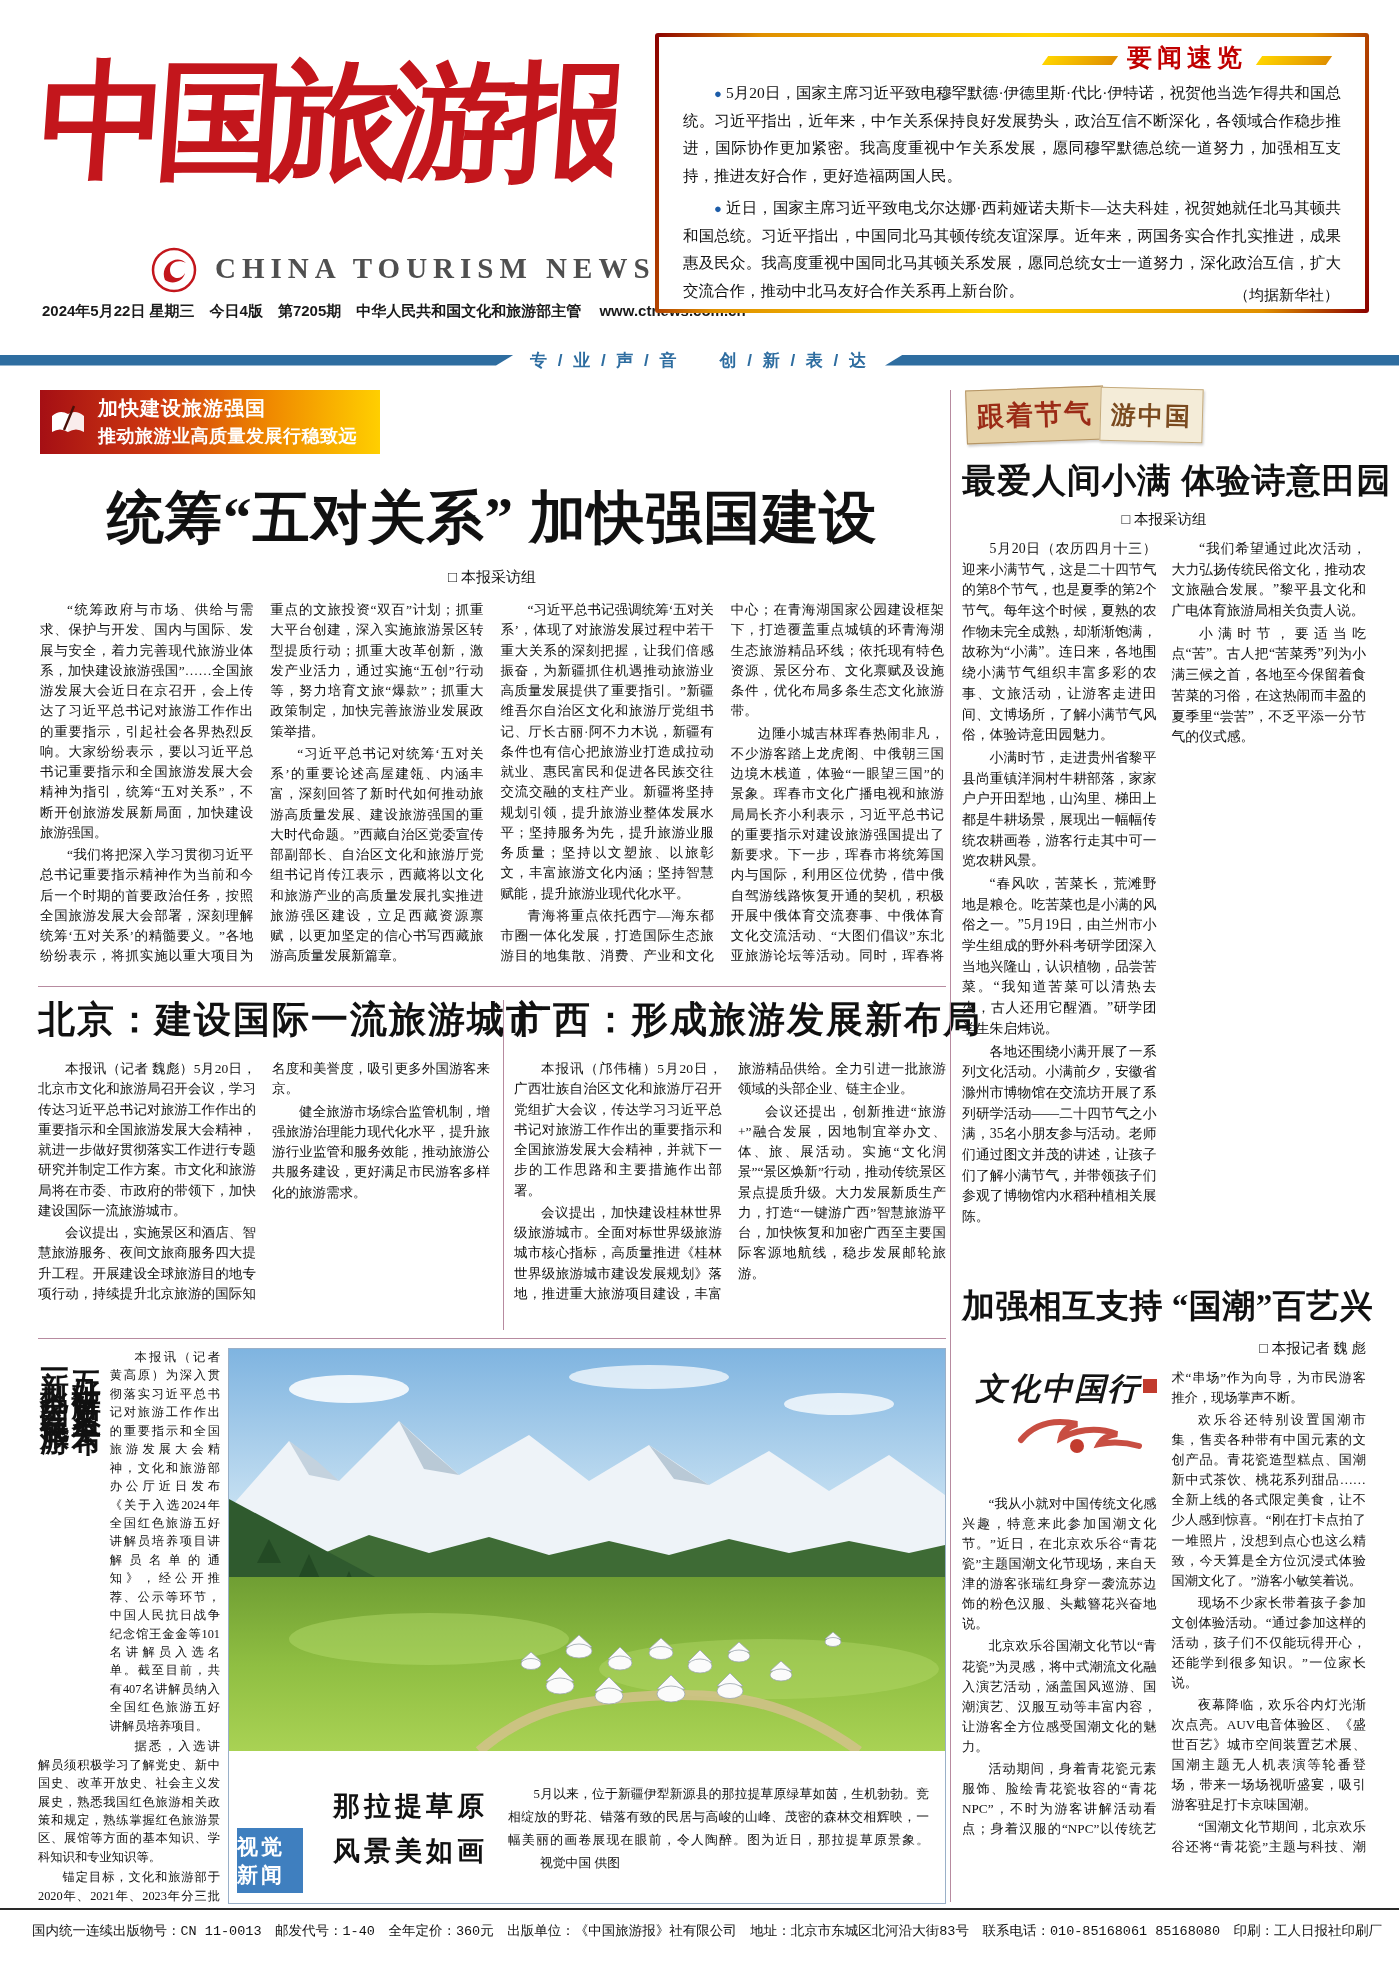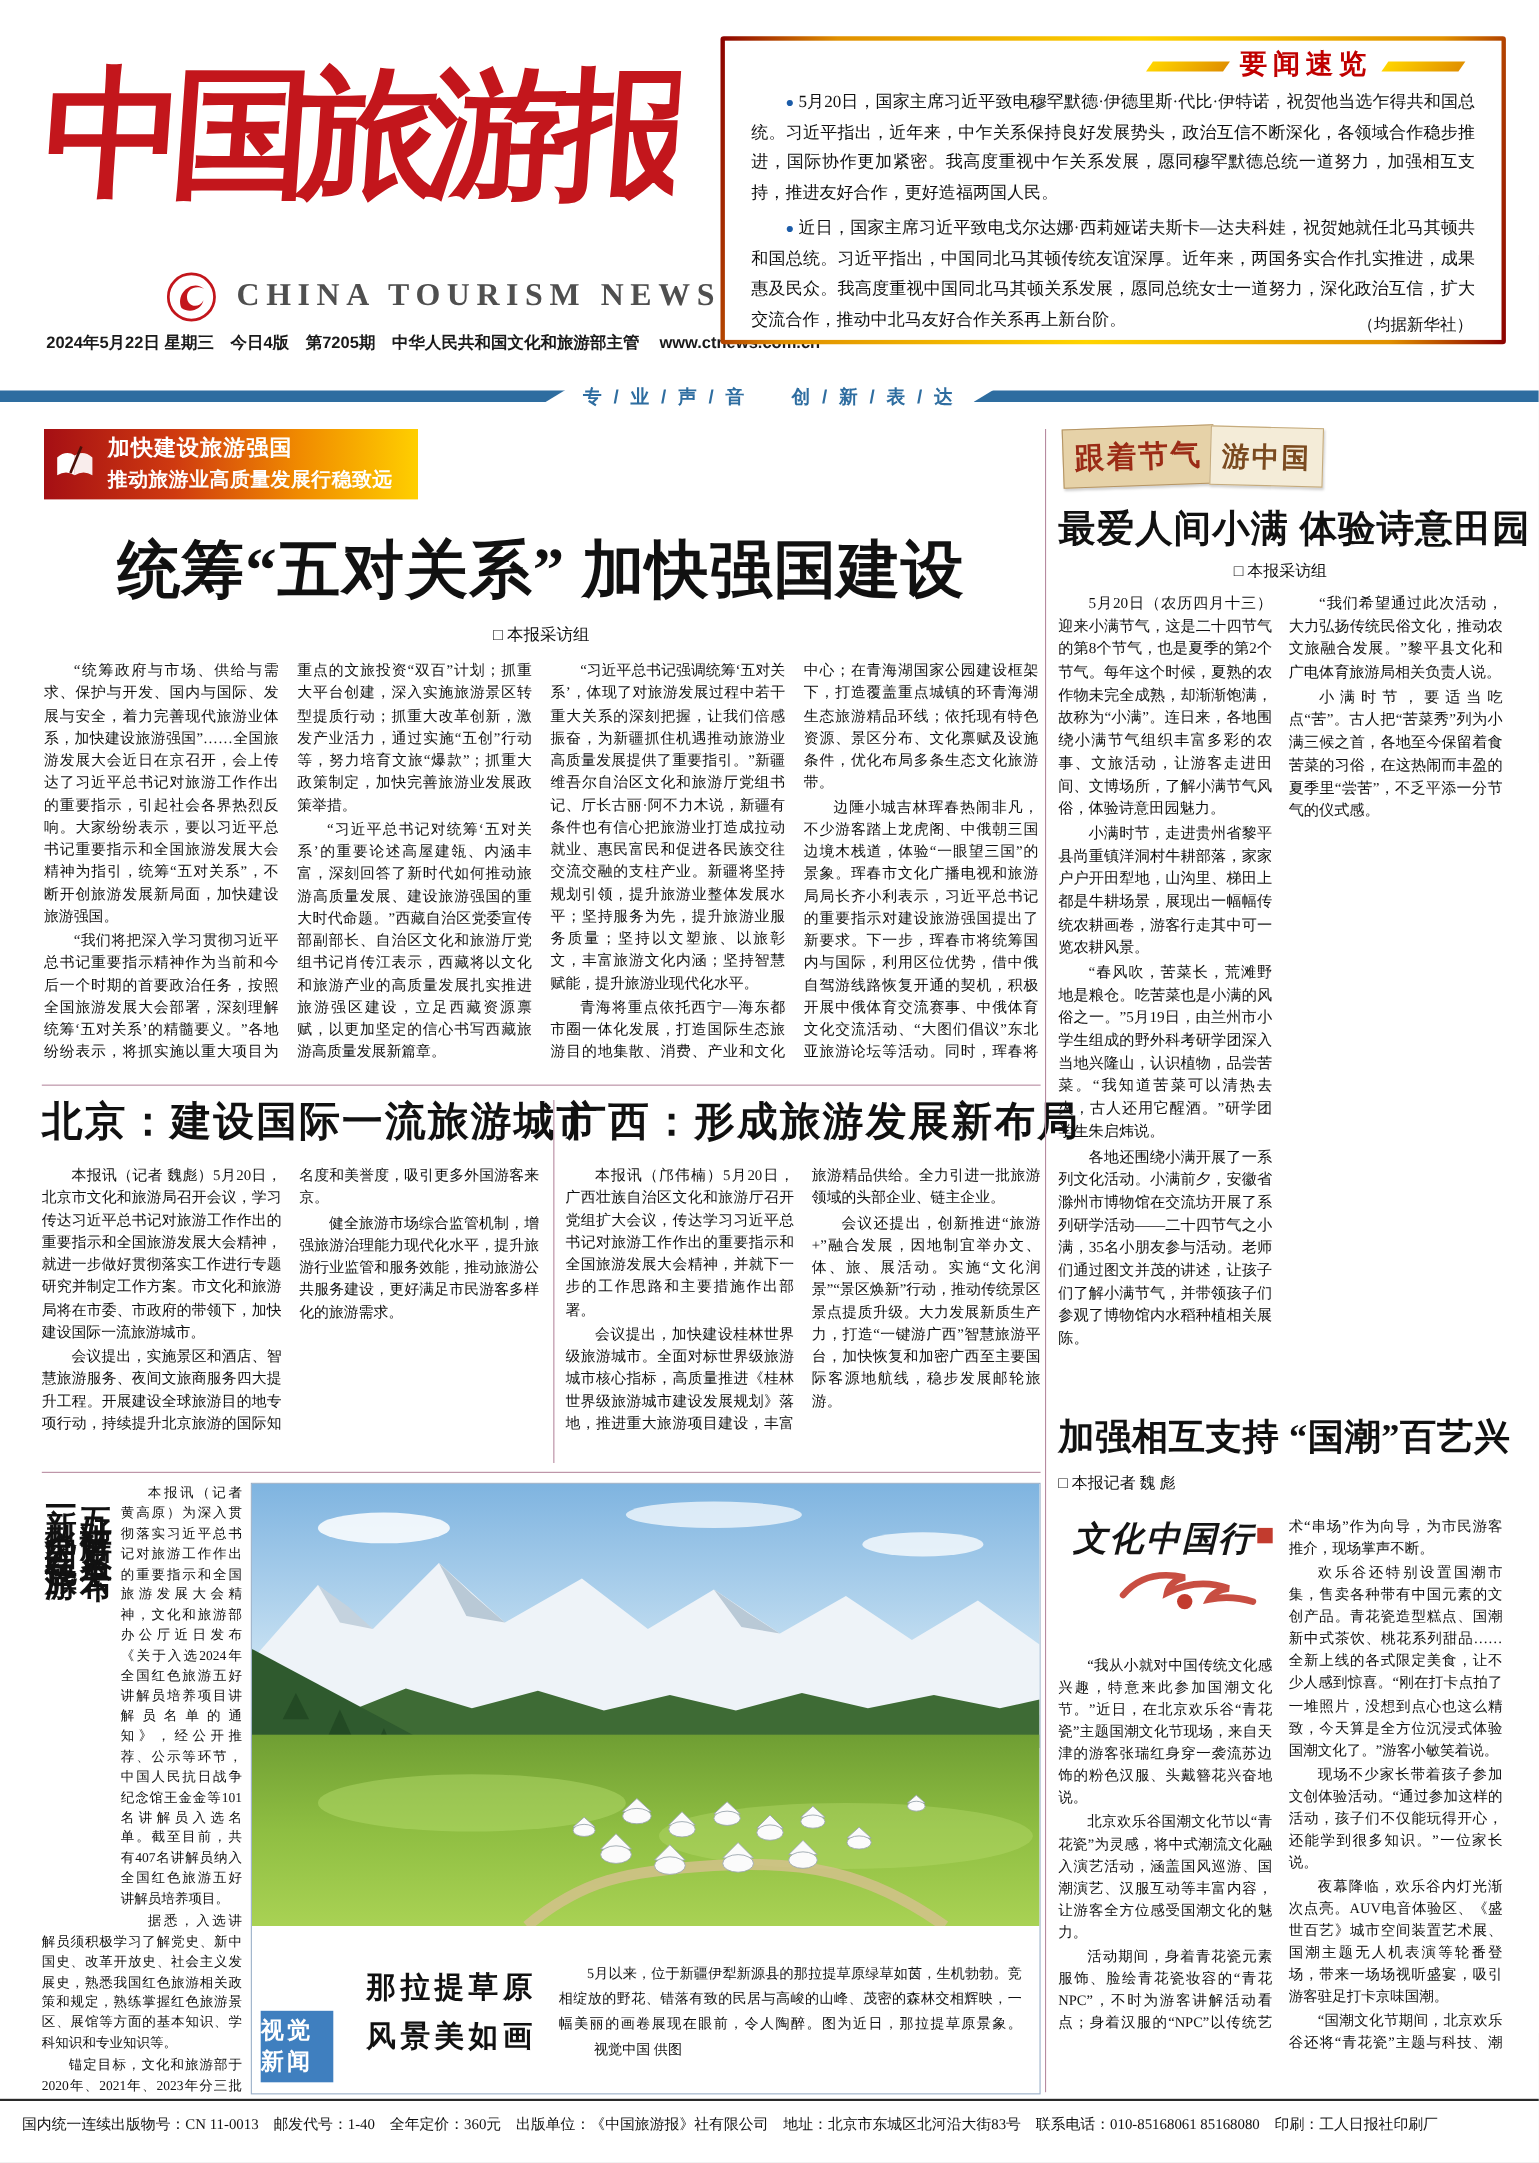--- a/index.html
+++ b/index.html
@@ -75,21 +75,21 @@
   .solar-headline{margin:16px 0 6px;text-align:center;font-size:34px;font-weight:bold;
     letter-spacing:1px;white-space:nowrap;}
   .solar-byline{text-align:center;font-size:14.5px;margin-bottom:10px;}
   .solar-body{height:712px;column-count:2;column-gap:15px;column-fill:auto;overflow:hidden;}
   .solar-body p{font-size:13.8px;}
 
   
   .huanlegu{position:absolute;left:962px;top:1284px;width:404px;height:618px;}
   .hl-headline{text-align:center;font-size:33px;font-weight:bold;letter-spacing:0.5px;
     margin:0 0 10px;white-space:nowrap;}
-  .hl-byline{text-align:left;font-size:14.5px;margin-bottom:20px;}
+  .hl-byline{text-align:right;font-size:14.5px;margin-bottom:10px;}
   .hl-body{height:508px;column-count:2;column-gap:15px;column-fill:auto;overflow:hidden;}
   .hl-body p{font-size:13.2px;line-height:1.52;}
   .cch-logo{break-inside:avoid;width:100%;height:118px;text-align:right;margin-bottom:8px;}
   .cch-text{font-size:31px;font-weight:bold;font-style:italic;letter-spacing:2px;color:#141414;}
   .cch-seal{display:inline-block;width:14px;height:14px;background:#c23b2e;vertical-align:super;margin-left:2px;}
 
   
   .red-article{position:absolute;left:38px;top:1348px;width:182px;height:556px;overflow:hidden;}
   .vhead{float:left;writing-mode:vertical-rl;height:398px;margin:0 8px 6px 0;
     font-size:29px;font-weight:bold;line-height:1.1;letter-spacing:7px;}
@@ -103,22 +103,22 @@
     display:flex;gap:20px;align-items:center;}
   .vis-label{position:absolute;left:8px;bottom:10px;width:66px;background:#3f7fbf;color:#fff;
     font-weight:bold;font-size:21px;line-height:1.3;text-align:left;padding:5px 0;
     font-family:"Liberation Sans",sans-serif;letter-spacing:3px;}
   .photo-title{font-size:27px;font-weight:bold;line-height:1.65;letter-spacing:4px;white-space:nowrap;}
   .photo-caption{flex:1;font-size:12.8px;line-height:1.8;text-align:justify;text-indent:2em;}
   .photo-caption .credit{margin-left:2.5em;white-space:nowrap;}
 
   
   .footer-rule{position:absolute;left:0;top:1908px;width:1399px;border-top:2px solid #2a2a2a;}
-  .footer-text{position:absolute;left:20px;top:1922px;width:1330px;
-    font-family:Liberation Serif, serif;font-size:13.5px;color:#111;white-space:nowrap;}
+  .footer-text{position:absolute;left:32px;top:1922px;width:1330px;
+    font-family:Liberation Mono, monospace;font-size:13.5px;color:#111;white-space:nowrap;}
 </style>
 </head>
 <body>
 
 <div class="page">
 
   <div class="masthead-title">中国旅游报</div>
   <div class="masthead-logo">
     <svg width="48" height="48" viewBox="-24 -24 48 48">
       <circle r="21" fill="none" stroke="#c3161c" stroke-width="2.5"></circle>

